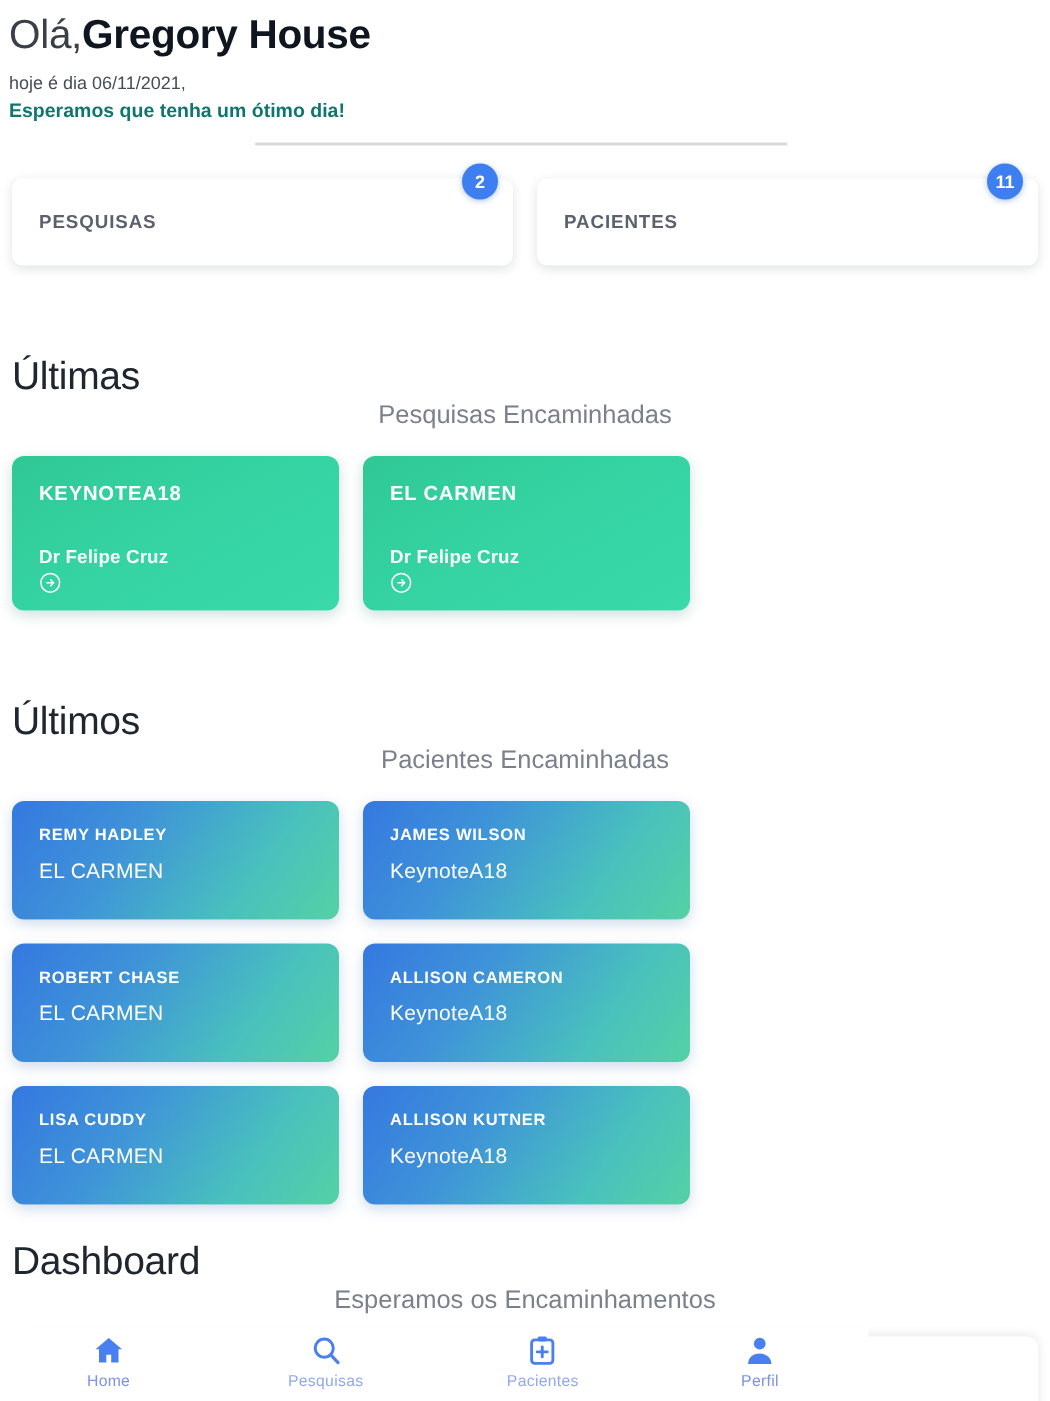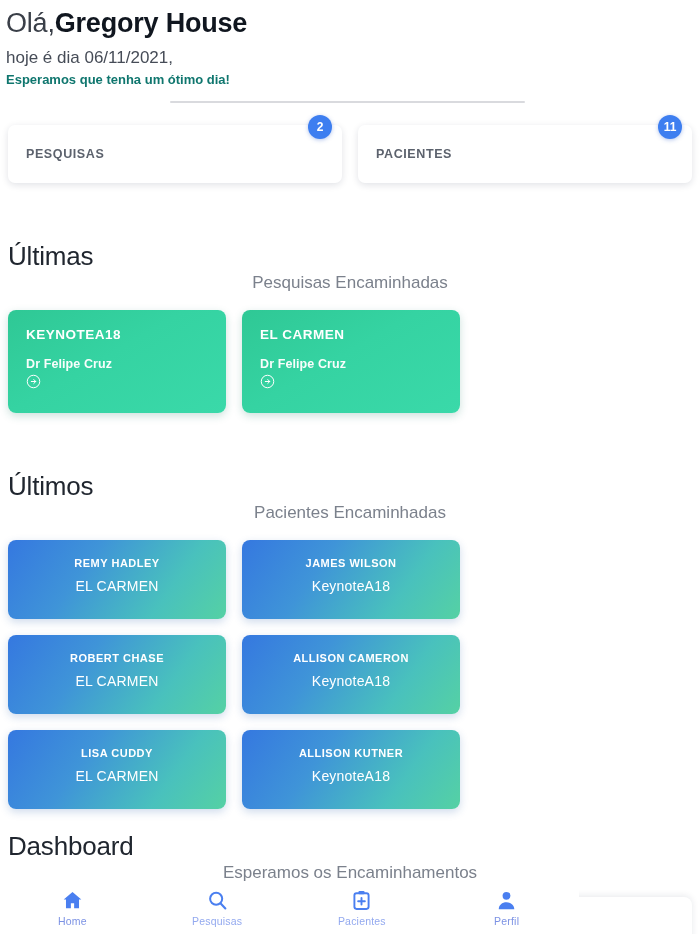--- a/index.html
+++ b/index.html
@@ -72,21 +72,21 @@
     font-size: 27px;
     color: #1b2330;
     letter-spacing: -0.2px;
     white-space: nowrap;
   }
   .greet-hello { font-weight: 300; color: #3a3f48; }
   .greet-name { font-weight: bold; color: #10161f; }
 
   .greet-sub1 {
     margin-top: 9px;
-    font-size: 17px;
+    font-size: 12px;
     font-weight: 300;
     color: #464c57;
   }
   .greet-sub2 {
     margin-top: 4px;
     font-size: 13px;
     font-weight: 700;
     color: #0f766e;
   }
 
@@ -164,35 +164,34 @@
     box-shadow: 0 3px 9px rgba(25,120,95,.22);
     padding: 17px 18px 0 18px;
     color: #ffffff;
   }
   .research-name {
     font-size: 13.5px;
     font-weight: bold;
     letter-spacing: 0.5px;
   }
   .research-doctor {
-    margin-top: 15px;
+    margin-top: 28px;
     font-size: 12.5px;
     font-weight: bold;
     letter-spacing: .1px;
     opacity: .97;
   }
   .arrow-circle { margin-top: 3px; display: block; }
 
   
   .patients-grid {
     display: flex;
     flex-wrap: wrap;
     gap: 16px;
     padding: 17px 8px 0 8px;
-    text-align: center;
   }
   .patient-card {
     width: 218px;
     height: 79px;
     border-radius: 8px;
     background: linear-gradient(125deg, #3578e0 0%, #3f94d8 35%, #49c1bd 72%, #55d1a4 100%);
     box-shadow: 0 3px 9px rgba(35,90,170,.22);
     padding: 17px 18px 0 18px;
     color: #ffffff;
   }

